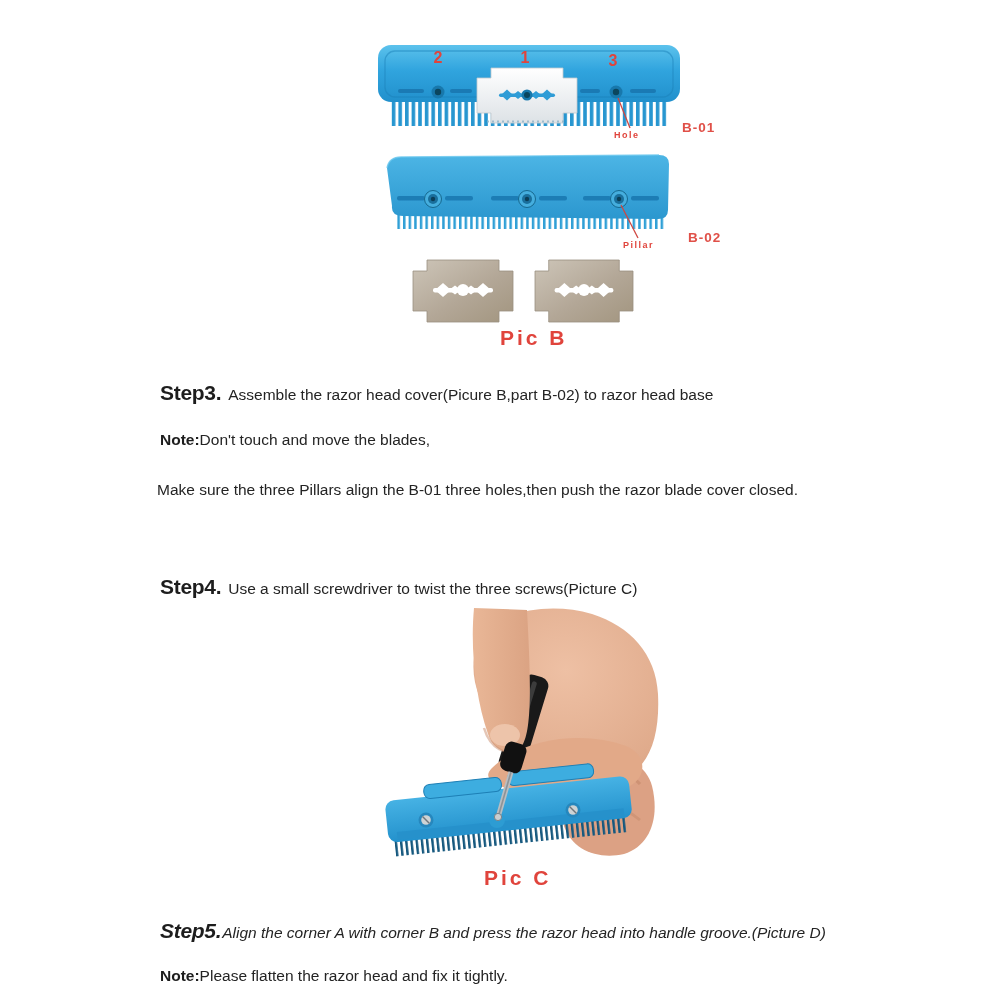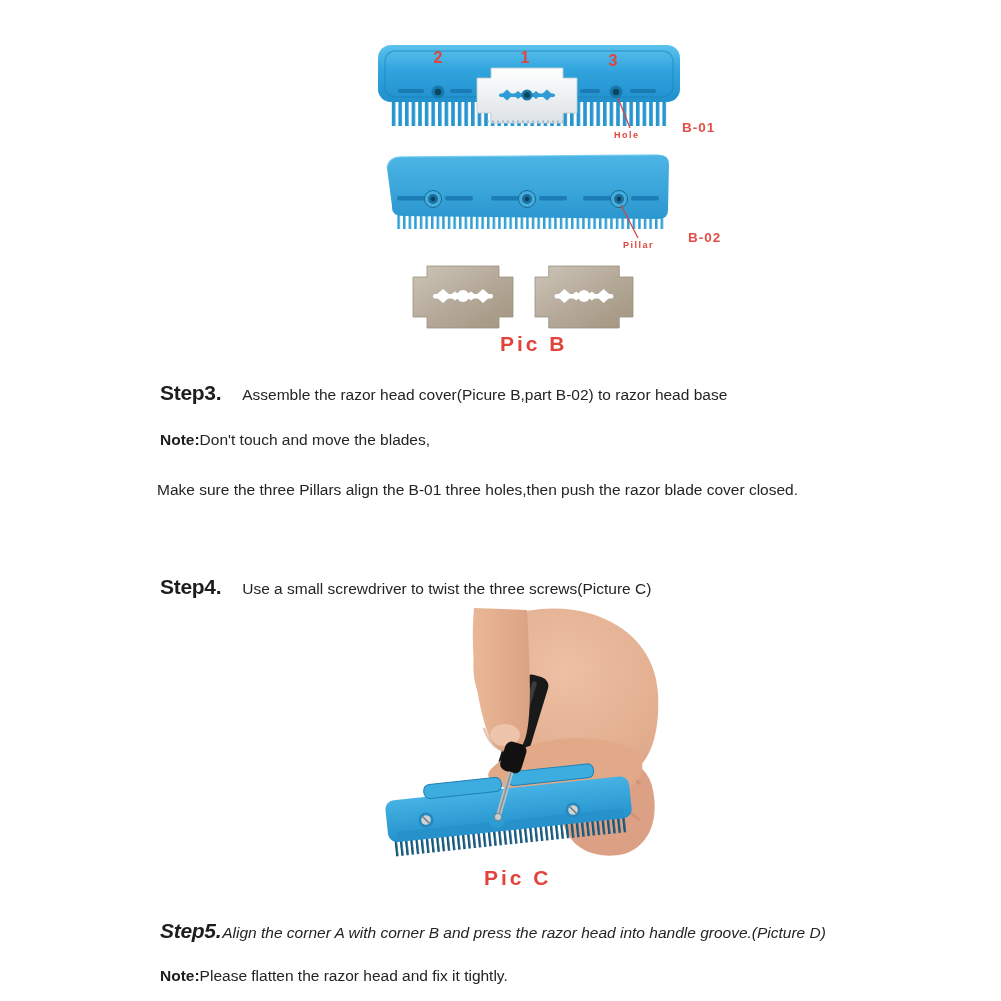--- a/index.html
+++ b/index.html
@@ -7,21 +7,21 @@
         font-family:"Liberation Sans",sans-serif;}
   .fig{position:absolute;}
   .fig svg{display:block;}
   .red-label{position:absolute;color:#e0443c;font-weight:bold;white-space:nowrap;}
   .num{font-size:16px;width:20px;text-align:center;}
   .part-code{font-size:13.5px;letter-spacing:1px;font-weight:600;color:#e05048;margin-top:42px;}
   .tiny{font-size:9px;letter-spacing:1.5px;}
   .caption{font-size:21px;letter-spacing:3px;}
   .t-line{position:absolute;left:160px;white-space:nowrap;color:#1d1d1d;}
   .step-title{font-size:21px;font-weight:bold;letter-spacing:-0.3px;}
-  .step-text{font-size:15.5px;margin-left:21px;color:#242424;}
+  .step-text{font-size:15.5px;margin-left:7px;color:#242424;}
   .step-text.tight{margin-left:1px;}
   .note-label{font-size:15.5px;font-weight:bold;}
   .note-text{font-size:15.5px;color:#242424;margin-top:20px;}
   .body-text{font-size:15.5px;color:#242424;}
 </style>
 </head>
 <body>
 
 <div class="page">
 
@@ -132,21 +132,21 @@
         <circle cx="244" cy="47" r="5" fill="#1a6f9c"></circle>
           <circle cx="244" cy="47" r="2.2" fill="#0c3f58"></circle>
       </g>
 
       <line x1="246" y1="53" x2="263" y2="86" stroke="#cf4740" stroke-width="1.3"></line>
     </svg>
     <span class="red-label part-code" style="left:305px;top:36px;padding-left:8px;">B-02</span>
     <span class="red-label tiny" style="left:248px;top:88px;">Pillar</span>
   </div>
 
-  <div class="fig" style="left:405px;top:262px;width:250px;height:100px;">
+  <div class="fig" style="left:405px;top:256px;width:250px;height:100px;">
     <svg width="240" height="72" viewBox="0 0 240 72">
       <g transform="translate(8,4)">
         <path d="M14,0 H86 V11 H100 V51 H86 V62 H14 V51 H0 V11 H14 Z" fill="url(#gradSteel)" stroke="#9a8f80" stroke-width="0.8"></path>
         <rect x="20" y="28" width="60" height="4.5" rx="2" fill="#ffffff"></rect>
         <polygon points="22,30 30,23 38,30 30,37" fill="#ffffff"></polygon>
         <polygon points="36,30 42,25.5 48,30 42,34.5" fill="#ffffff"></polygon>
         <polygon points="52,30 58,25.5 64,30 58,34.5" fill="#ffffff"></polygon>
         <polygon points="62,30 70,23 78,30 70,37" fill="#ffffff"></polygon>
         <circle cx="50" cy="30" r="6" fill="#ffffff"></circle>
       </g>

